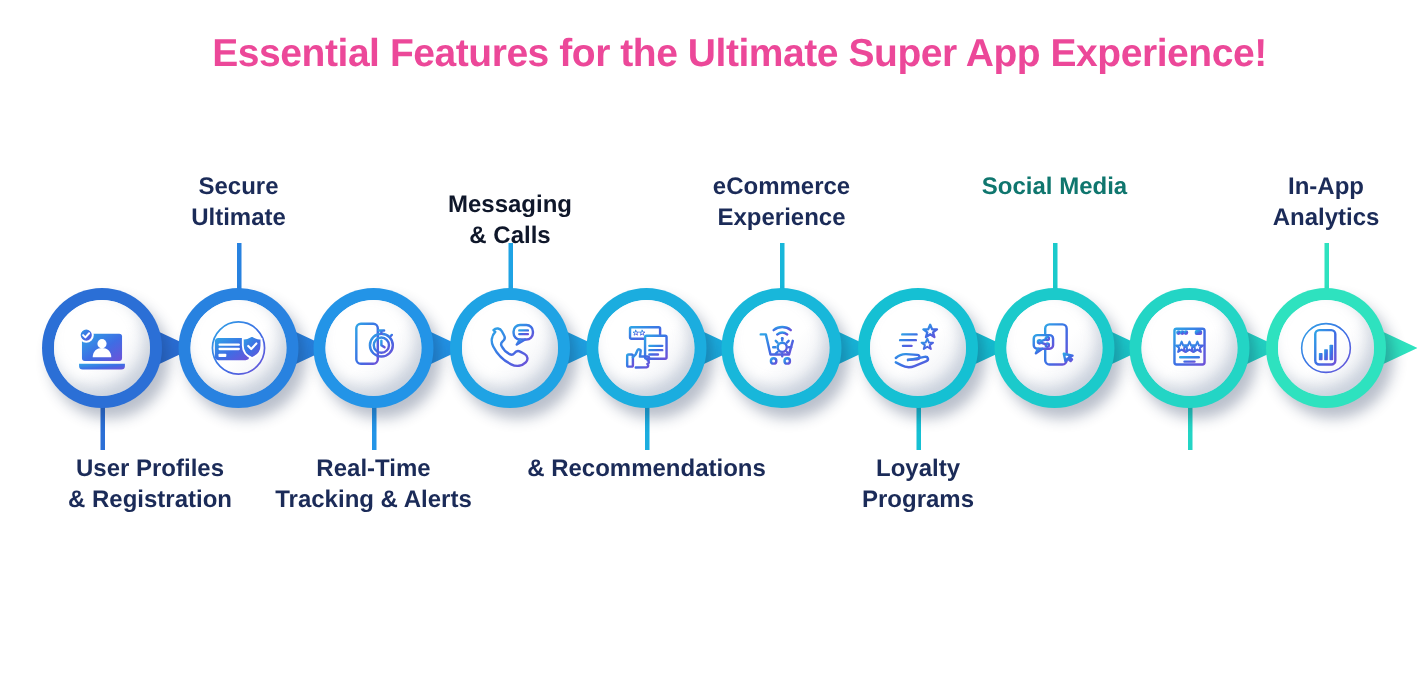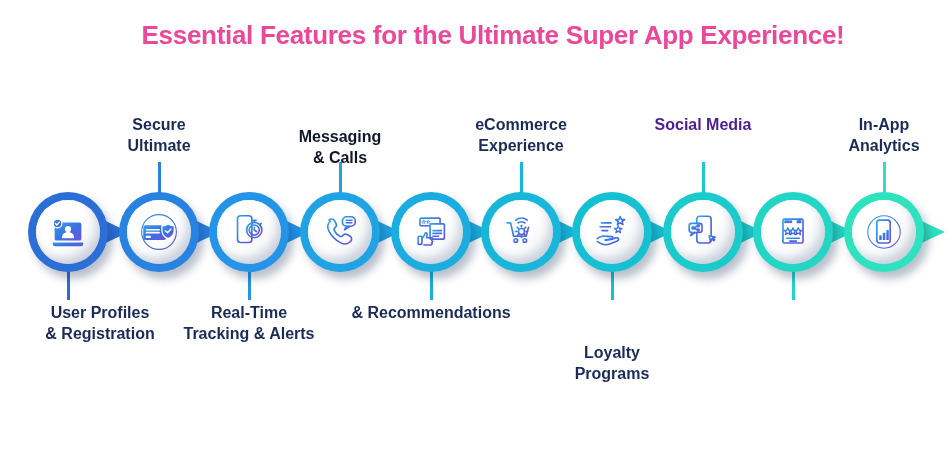--- a/index.html
+++ b/index.html
@@ -208,21 +208,21 @@
           <g class="og" stroke-width="1.6">
             <path transform="translate(30.5 10.5) scale(0.95)" d="M0 -5 L1.45 -1.55 5 -1.55 2.1 0.6 3.1 4.05 0 2 -3.1 4.05 -2.1 0.6 -5 -1.55 -1.45 -1.55 Z"></path>
             <path transform="translate(28.5 19.5) scale(0.8)" d="M0 -5 L1.45 -1.55 5 -1.55 2.1 0.6 3.1 4.05 0 2 -3.1 4.05 -2.1 0.6 -5 -1.55 -1.45 -1.55 Z"></path>
             <path d="M11 12.5 h10 M9.5 16.5 h11 M11.5 20.5 h6"></path>
             <path d="M6.5 29 c2.3-2 4.8-2.9 7.3-2.7 l7.7 0.5 c2 0.1 2 2.9 0 3 l-6.5 0.4"></path>
             <path d="M15 30.5 l11.5-2.3 c2.6-0.5 3.5 2.2 1 3.2 l-8 3.2 c-3 1.2-6.2 1-9.2-0.6 l-3.8-2"></path>
           </g>
         </svg>
       </div>
     </div>
-    <div class="label below-label" style="color: rgb(27, 43, 88); margin-top: 40px;">
+    <div class="label below-label" style="color: rgb(27, 43, 88);">
       <div>Loyalty</div>
       <div>Programs</div>
     </div>
   </div>
 
   <div class="feature" style="left: 658px; --ring: #1BCACB;">
     <div class="connector above"></div>
     <div class="arrow"></div>
     <div class="ring">
       <div class="inner">
@@ -235,21 +235,21 @@
             <path d="M10.5 22.5 l-1.5 3.2 4.5-3.2"></path>
             <circle cx="11.5" cy="17.7" r="1.1"></circle>
             <circle cx="17" cy="15.4" r="1.1"></circle>
             <circle cx="17" cy="20" r="1.1"></circle>
             <path d="M12.6 17.2 l3.3-1.3 M12.6 18.2 l3.3 1.3"></path>
             <path d="M28.5 26 l1.2 5.5 1.4-2.2 2.2 1.8 0.9-1.1 -2-1.7 2.4-0.9 z" fill="#fff"></path>
           </g>
         </svg>
       </div>
     </div>
-    <div class="label above-label" style="color: #4c1d95;">
+    <div class="label above-label" style="color: #0f766e;">
       <div>Social Media</div>
     </div>
   </div>
 
   <div class="feature" style="left: 748px; --ring: #23D5C5;">
     <div class="connector below"></div>
     <div class="arrow"></div>
     <div class="ring">
       <div class="inner">
         <svg class="ic" viewBox="0 0 44 44">

